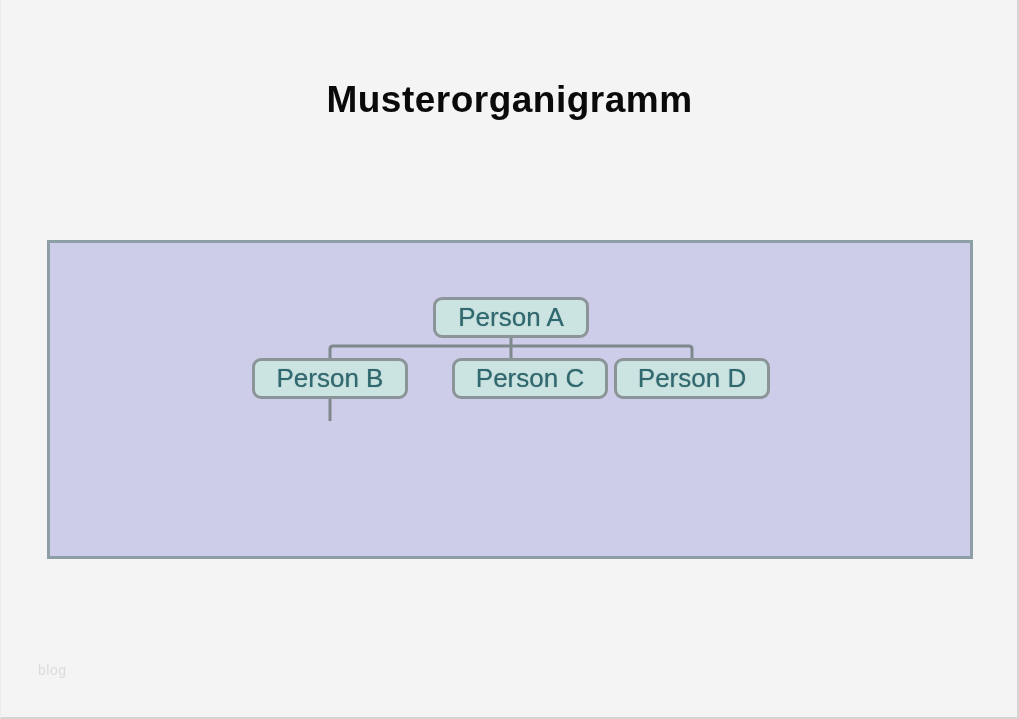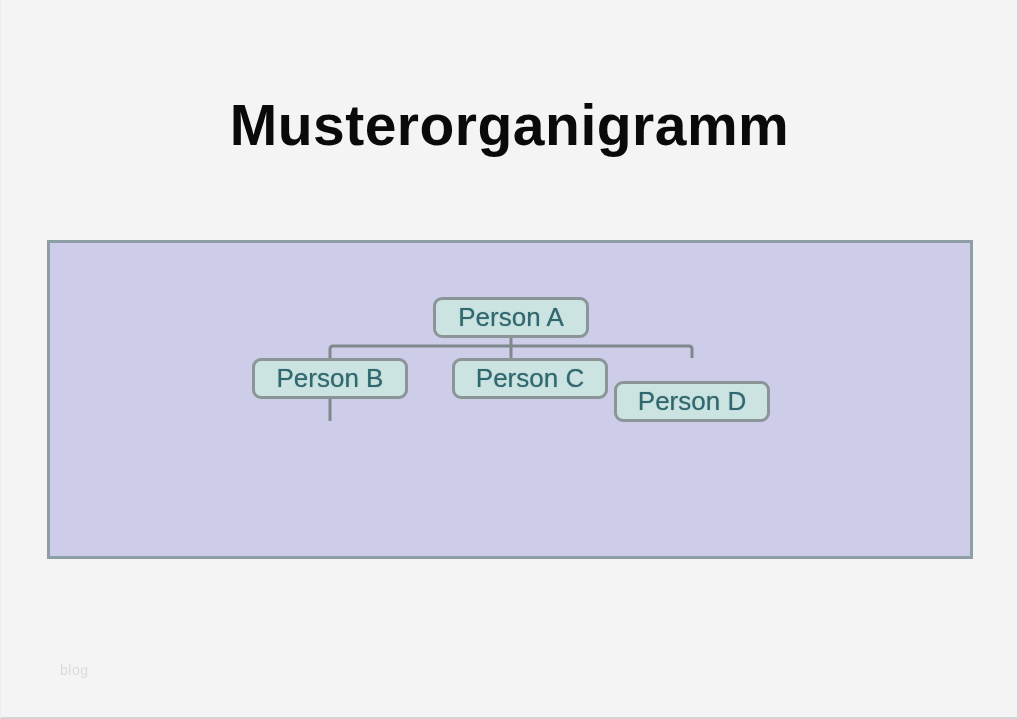--- a/index.html
+++ b/index.html
@@ -27,21 +27,21 @@
     border-top:1px solid #eceer0;
     border-left:1px solid #ededed;
     border-right:2px solid #d4d4d4;
     border-bottom:2px solid #d4d4d4;
     pointer-events:none;
   }
   .page-title{
     position:absolute;
     top:53px;left:0;width:100%;
     text-align:center;
-    font-size:57px;
+    font-size:37px;
     line-height:1.2;
     color:var(--title-text);
     letter-spacing:0.5px;
     white-space:nowrap;
   }
   .panel{
     position:absolute;
     left:47px;top:240px;
     width:926px;height:319px;
     background:var(--panel-fill);
@@ -64,29 +64,28 @@
     border-radius:9px;
     display:flex;align-items:center;justify-content:center;
     font-size:26px;
     color:var(--node-text);
     text-shadow:0 0 1px rgba(38,88,94,0.55);
     white-space:nowrap;
   }
   .node-a {left:383px;top:54px;}
   .node-b {left:202px;top:115px;}
   .node-c {left:402px;top:115px;}
-  .node-d {left:564px;top:115px;margin-top:23px;}
+  .node-d {left:564px;top:115px;}
   .node-ba{left:202px;top:178px;}
   .watermark{
     position:absolute;
     left:38px;top:662px;
     font-size:14px;
     color:var(--watermark-text);
     letter-spacing:0.5px;
-    margin-left:22px;
   }
 </style>
 </head>
 <body>
 
 <div class="page-edge"></div>
 
 <h1 class="page-title">Musterorganigramm</h1>
 
 <div class="panel">

